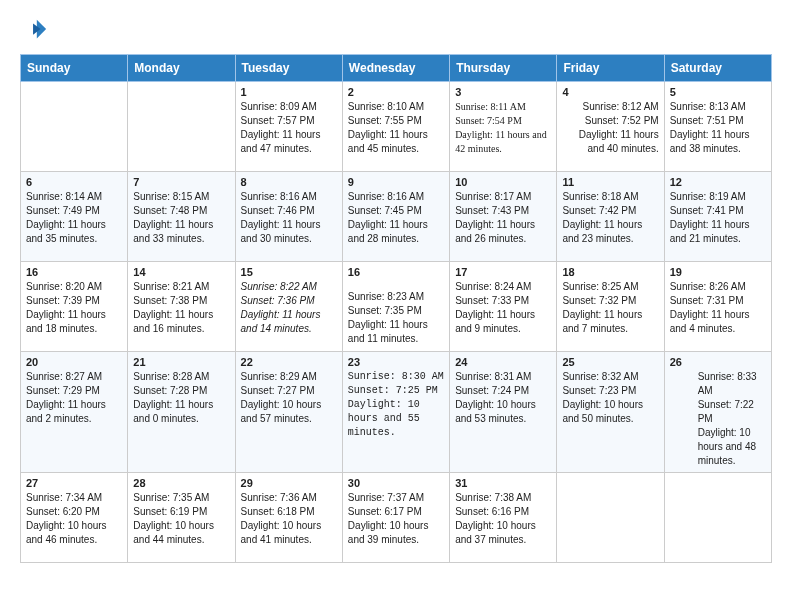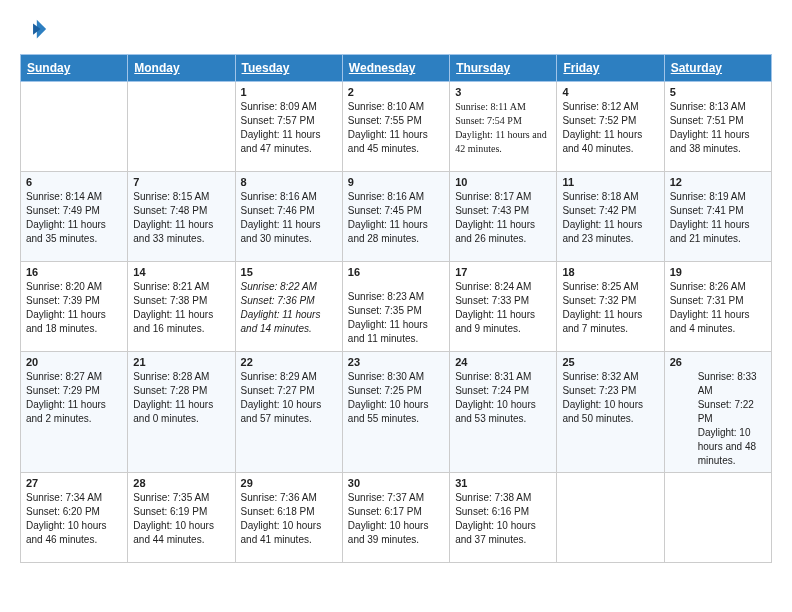--- a/index.html
+++ b/index.html
@@ -43,21 +43,20 @@
       table-layout: fixed;
     }
     thead tr th {
       background-color: #2d7fc1;
       color: #fff;
       font-size: 12px;
       font-weight: bold;
       text-align: left;
       padding: 6px 6px;
       border: 1px solid #a0c4e8;
-      text-decoration: underline;
     }
     tbody tr td {
       vertical-align: top;
       border: 1px solid #ccc;
       padding: 4px 5px;
       font-size: 10.5px;
       color: #222;
       min-height: 80px;
       height: 90px;
     }
@@ -129,21 +128,21 @@
 Daylight: 11 hours and 45 minutes.</div>
         </td>
         <td>
           <span class="day-num">3</span>
           <div class="day-detail" style="white-space: pre-line; font-family: Liberation Serif, serif;">Sunrise: 8:11 AM
 Sunset: 7:54 PM
 Daylight: 11 hours and 42 minutes.</div>
         </td>
         <td>
           <span class="day-num">4</span>
-          <div class="day-detail" style="white-space: pre-line;">Sunrise: 8:12 AM
+          <div class="day-detail" style="white-space: pre-line; text-align: right;">Sunrise: 8:12 AM
 Sunset: 7:52 PM
 Daylight: 11 hours and 40 minutes.</div>
         </td>
         <td>
           <span class="day-num">5</span>
           <div class="day-detail" style="white-space: pre-line;">Sunrise: 8:13 AM
 Sunset: 7:51 PM
 Daylight: 11 hours and 38 minutes.</div>
         </td>
       </tr>
@@ -249,21 +248,21 @@
 Daylight: 11 hours and 0 minutes.</div>
         </td>
         <td>
           <span class="day-num">22</span>
           <div class="day-detail" style="white-space: pre-line;">Sunrise: 8:29 AM
 Sunset: 7:27 PM
 Daylight: 10 hours and 57 minutes.</div>
         </td>
         <td>
           <span class="day-num">23</span>
-          <div class="day-detail" style="white-space: pre-line;">Sunrise: 8:30 AM
+          <div class="day-detail" style="white-space: pre-line; font-family: Liberation Mono, monospace;">Sunrise: 8:30 AM
 Sunset: 7:25 PM
 Daylight: 10 hours and 55 minutes.</div>
         </td>
         <td>
           <span class="day-num">24</span>
           <div class="day-detail" style="white-space: pre-line;">Sunrise: 8:31 AM
 Sunset: 7:24 PM
 Daylight: 10 hours and 53 minutes.</div>
         </td>
         <td>

